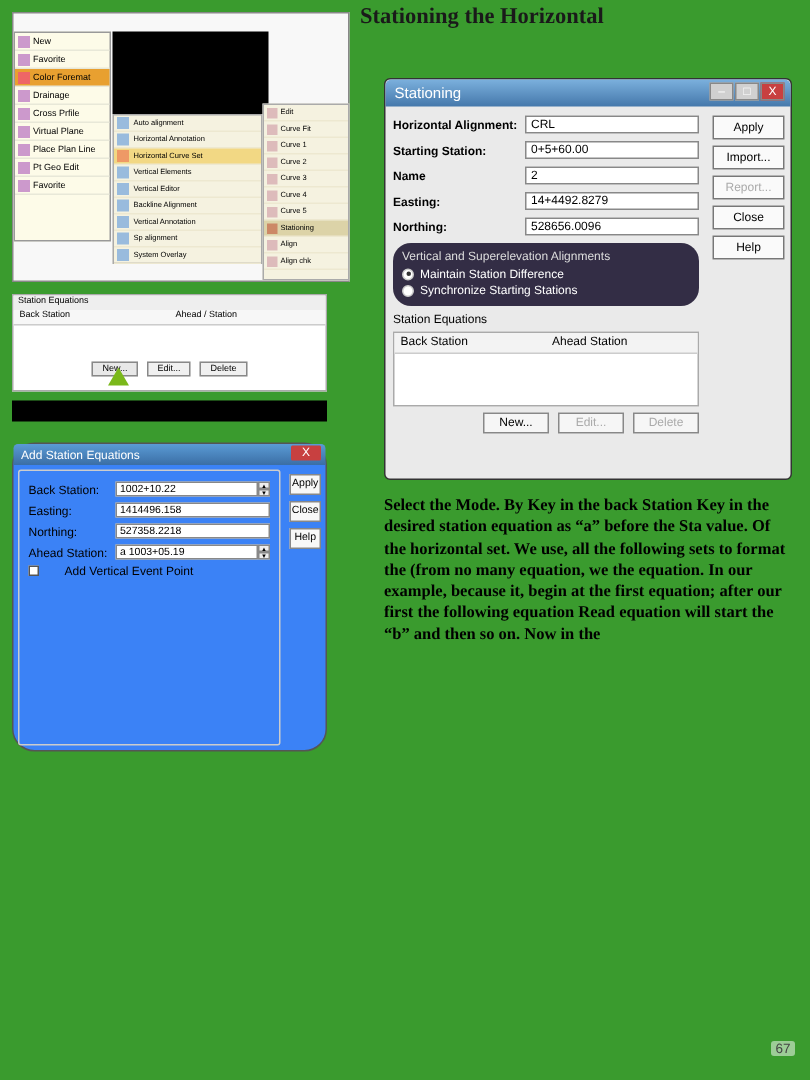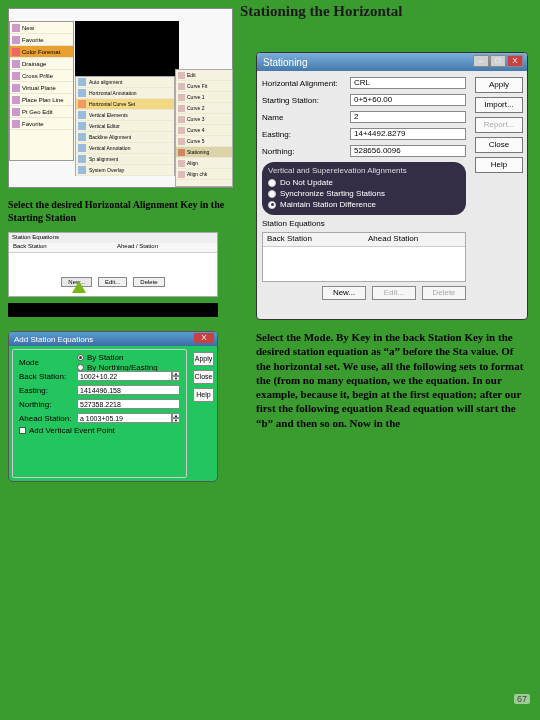--- a/index.html
+++ b/index.html
@@ -170,24 +170,24 @@
     margin-top: 6px;
     width: 210px;
     height: 14px;
     background: #000;
   }
 
   
   .add-station {
     margin-top: 14px;
     width: 210px;
-    height: 151px;
-    background: #22c55e;
+    height: 206px;
+    background: #3b82f6;
     border: 1px solid #555;
-    border-radius: 5px;
+    border-radius: 15px;
     font-size: 8px;
     position: relative;
   }
   .add-station .titlebar {
     height: 14px;
     background: linear-gradient(#5a9bd5, #3b6ea5);
     color: #fff;
     display: flex;
     align-items: center;
     padding-left: 5px;
@@ -276,21 +276,21 @@
     content: "";
     position: absolute;
     left: 1px; top: 1px;
     width: 3px; height: 3px;
     background: #333;
     border-radius: 50%;
   }
   .check-row {
     display: flex;
     align-items: center;
-    gap: 3px;
+    gap: 17px;
     margin-top: 2px;
   }
   .checkbox {
     width: 7px; height: 7px;
     border: 1px solid #555;
     background: #fff;
   }
 
   
   .right-col {
@@ -358,21 +358,21 @@
     text-align: center;
     line-height: 14px;
   }
   .sbtn2.disabled { color: #aaa; }
   .form-row2 {
     display: flex;
     align-items: center;
     margin-bottom: 3px;
     height: 14px;
   }
-  .form-row2 label { width: 88px; }
+  .form-row2 label { width: 88px; font-weight: bold; }
   .form-row2 .field-val, .form-row2 select {
     flex: 1;
     height: 12px;
     border: 1px solid #888;
     background: #fff;
     padding-left: 3px;
     font-size: 8px;
     line-height: 10px;
   }
   .darkgroup {
@@ -580,21 +580,20 @@
           <span>Align</span>
         </div>
       <div class="srow2">
           <span class="sic2"></span>
           <span>Align chk</span>
         </div>
     </div>
   </div>
 
 
-  <div class="caption2">Select the desired Horizontal Alignment Key in the Starting Station</div>
 
   <div class="mini-dialog">
     <div class="hdr">Station Equations</div>
     <div class="cols">
       <div>Back Station</div>
       <div>Ahead / Station</div>
     </div>
     <div class="body"></div>
     <div class="btns">
       <div class="mini-btn primary">New...</div>
@@ -606,33 +605,20 @@
 
   <div class="black-bar"></div>
 
   <div class="add-station">
     <div class="titlebar">
       <span>Add Station Equations</span>
       <span class="close">X</span>
     </div>
     <div class="content">
       <div class="form">
-        <div class="form-row">
-          <label>Mode</label>
-          <div style="flex:1">
-            <div class="radio-row">
-                <span class="radio-dot on"></span>
-                <span>By Station</span>
-              </div>
-            <div class="radio-row">
-                <span class="radio-dot"></span>
-                <span>By Northing/Easting</span>
-              </div>
-          </div>
-        </div>
         <div class="form-row">
           <label>Back Station:</label>
           <input type="text" value="1002+10.22" style="">
           <div class="spinner">
               <div>▲</div>
               <div>▼</div>
             </div>
         </div>
         <div class="form-row">
           <label>Easting:</label>
@@ -693,30 +679,26 @@
           <label>Easting:</label>
           <div class="field-val">14+4492.8279</div>
         </div>
         <div class="form-row2">
           <label>Northing:</label>
           <div class="field-val">528656.0096</div>
         </div>
         <div class="darkgroup">
           <div class="legend">Vertical and Superelevation Alignments</div>
           <div class="radio-row2">
-              <span class="radio2"></span>
-              <span>Do Not Update</span>
+              <span class="radio2 on"></span>
+              <span>Maintain Station Difference</span>
             </div>
           <div class="radio-row2">
               <span class="radio2"></span>
               <span>Synchronize Starting Stations</span>
-            </div>
-          <div class="radio-row2">
-              <span class="radio2 on"></span>
-              <span>Maintain Station Difference</span>
             </div>
         </div>
         <div style="font-size:8px;margin-top:2px">Station Equations</div>
         <div class="eq-grid">
           <div class="head">
             <div>Back Station</div>
             <div>Ahead Station</div>
           </div>
         </div>
         <div class="eq-btns">

